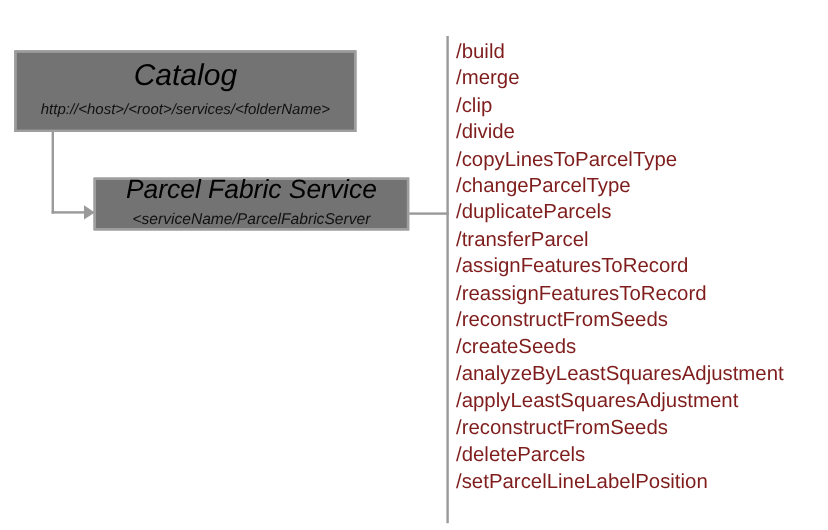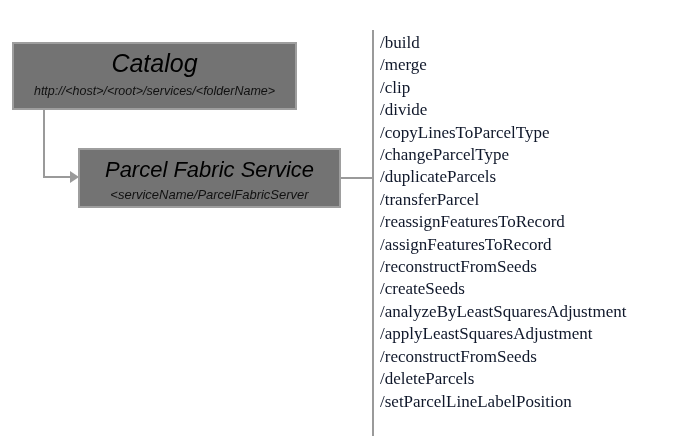--- a/index.html
+++ b/index.html
@@ -58,22 +58,22 @@
   #catalog-node .node-sub {
     font-size: 12.5px;
     margin-top: 7px;
     text-align: right;
   }
 
   #service-node {
     left: 78px;
     top: 148px;
     width: 263px;
-    height: 60px;
-    justify-content: center;
+    height: 44px;
+    justify-content: flex-end;
     padding-top: 5px;
   }
   #service-node .node-title {
     font-size: 22px;
     font-weight: 400;
   }
   #service-node .node-sub {
     font-size: 13px;
     margin-top: 6px;
   }
@@ -128,25 +128,24 @@
   #ops-list {
     position: absolute;
     left: 380px;
     top: 32px;
     width: 306px;
     margin: 0;
     padding: 0;
     list-style: none;
   }
   #ops-list li {
-    color: #0f172a;
+    color: #7f1d1d;
     font-size: 17px;
     line-height: 22.4px;
     white-space: nowrap;
-    font-family: Liberation Serif, serif;
   }
 </style>
 </head>
 <body>
 
 <div id="diagram">
 
   <div class="node" id="catalog-node">
     <div class="node-title">Catalog</div>
     <div class="node-sub">http://&lt;host&gt;/&lt;root&gt;/services/&lt;folderName&gt;</div>
@@ -166,22 +165,22 @@
 
   <ul id="ops-list">
       <li>/build</li>
       <li>/merge</li>
       <li>/clip</li>
       <li>/divide</li>
       <li>/copyLinesToParcelType</li>
       <li>/changeParcelType</li>
       <li>/duplicateParcels</li>
       <li>/transferParcel</li>
+      <li>/assignFeaturesToRecord</li>
       <li>/reassignFeaturesToRecord</li>
-      <li>/assignFeaturesToRecord</li>
       <li>/reconstructFromSeeds</li>
       <li>/createSeeds</li>
       <li>/analyzeByLeastSquaresAdjustment</li>
       <li>/applyLeastSquaresAdjustment</li>
       <li>/reconstructFromSeeds</li>
       <li>/deleteParcels</li>
       <li>/setParcelLineLabelPosition</li>
     </ul>
 
 </div>

